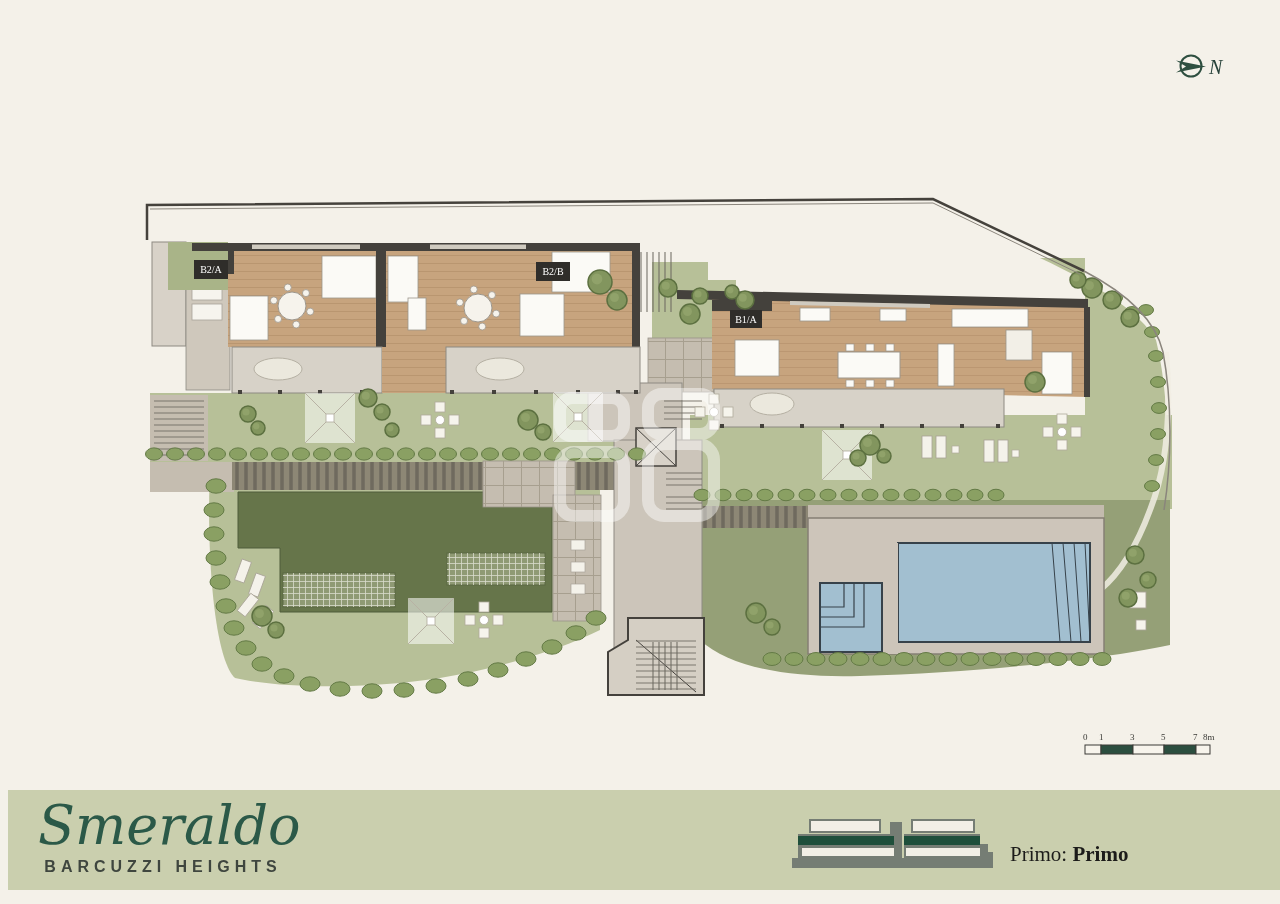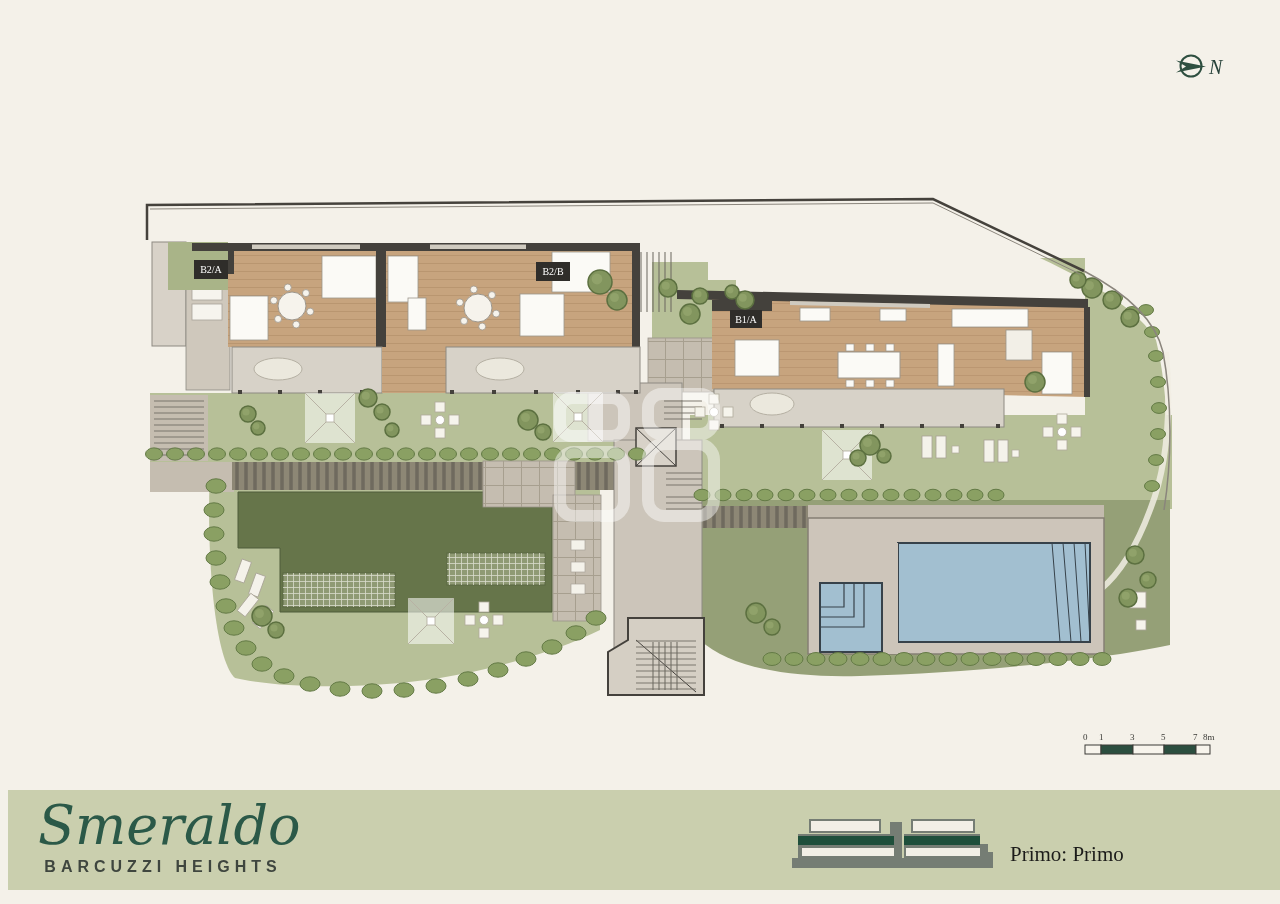--- a/index.html
+++ b/index.html
@@ -8,21 +8,21 @@
   .plan-wrap{position:absolute;inset:0;}
   svg text{user-select:none;}
   
   .footer{position:absolute;left:8px;top:790px;width:1280px;height:100px;background:#cacfae;}
   .brand{position:absolute;left:30px;top:6px;width:250px;text-align:center;}
   .brand-name{font-family:"DejaVu Serif", serif;font-style:italic;font-size:54px;line-height:60px;
               color:#2b5948;font-weight:400;}
   .brand-sub{font-family:"Liberation Sans", sans-serif;font-size:16px;letter-spacing:5px;
              color:#3f463f;font-weight:bold;margin-top:2px;text-align:center;}
   .floor-label{position:absolute;left:1002px;top:52px;font-size:21px;color:#1c1c1a;}
-  .floor-label b{font-weight:normal;}
+  .floor-label b{font-weight:bold;}
   .bldg-icon{position:absolute;left:780px;top:22px;}
 </style>
 </head>
 <body>
 
 <div class="plan-wrap">
 <svg width="1280" height="904" viewBox="0 0 1280 904">
   <defs>
     <pattern id="plank" width="200" height="8" patternUnits="userSpaceOnUse">
       <path d="M0,7.5 H200" stroke="#a8855f" stroke-width="1" opacity="0.45"></path>

